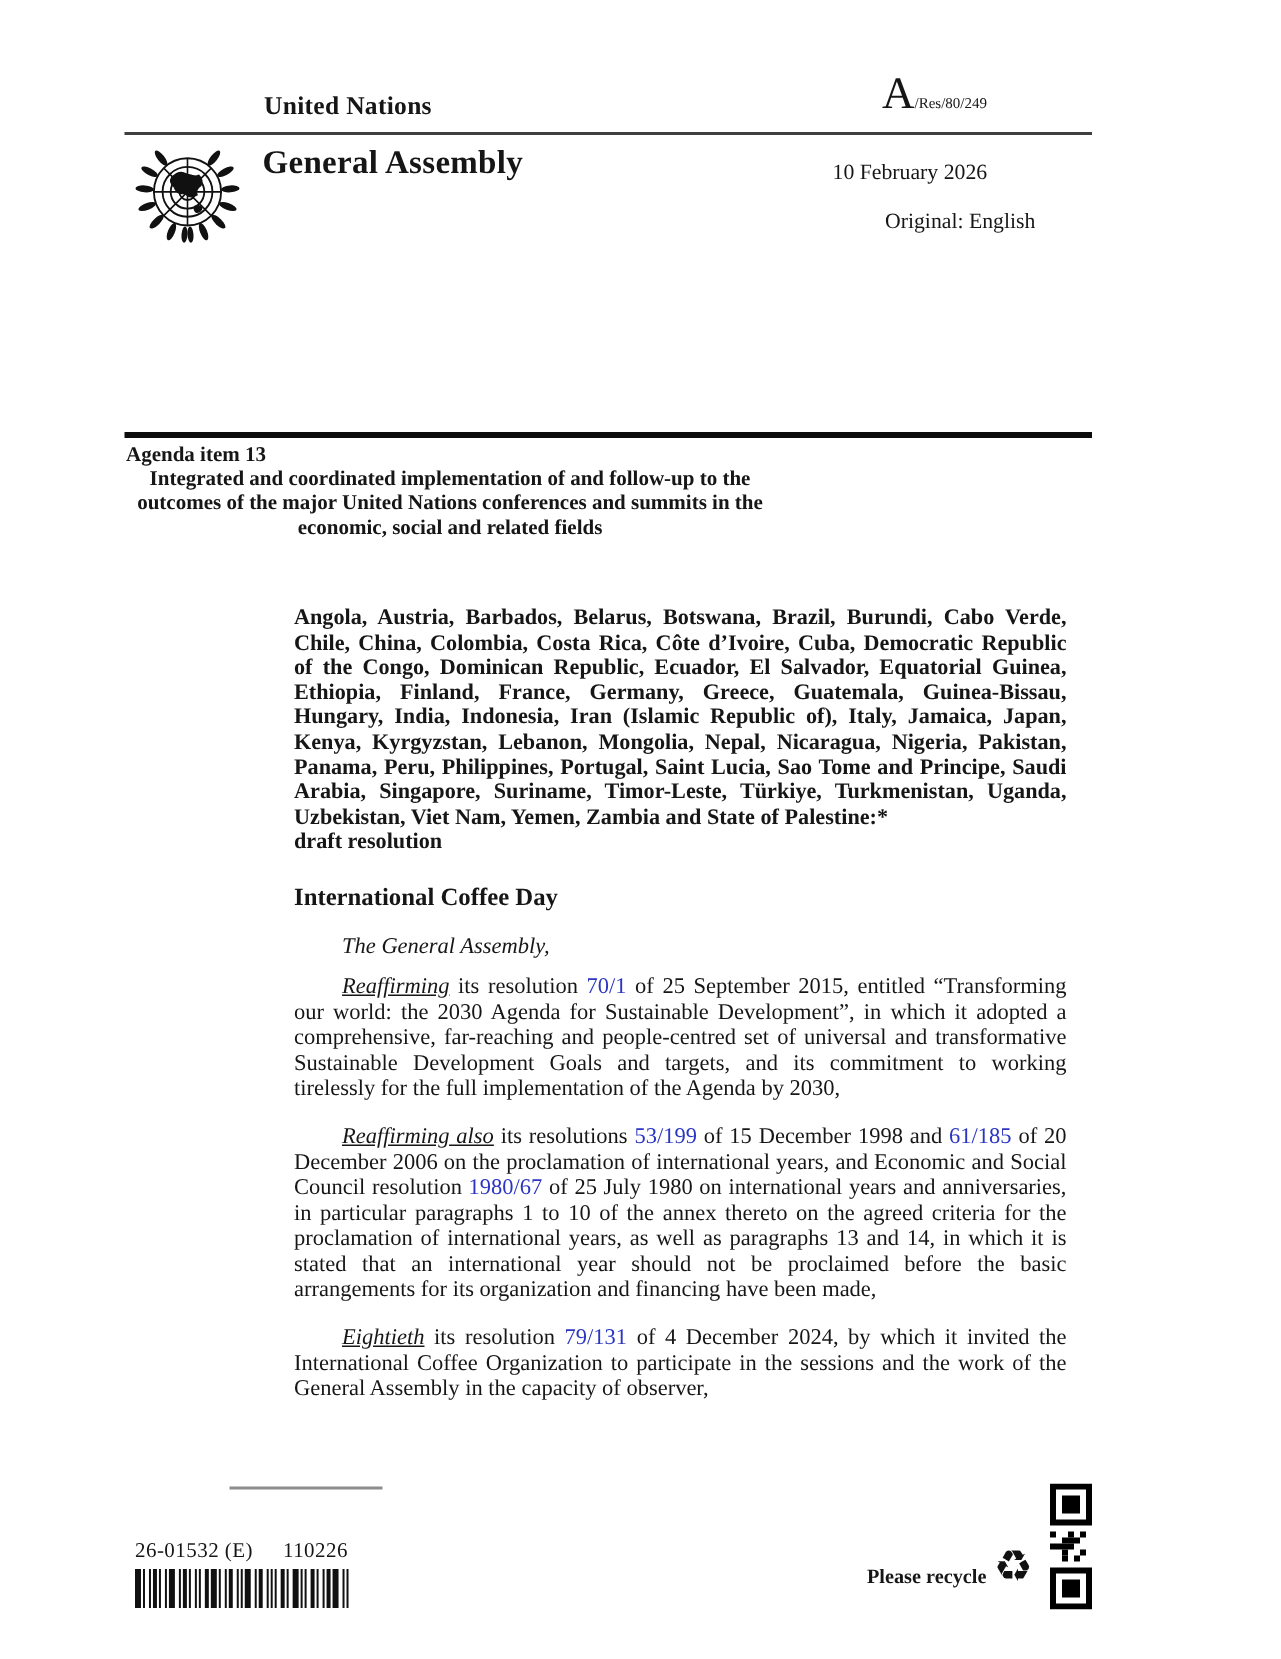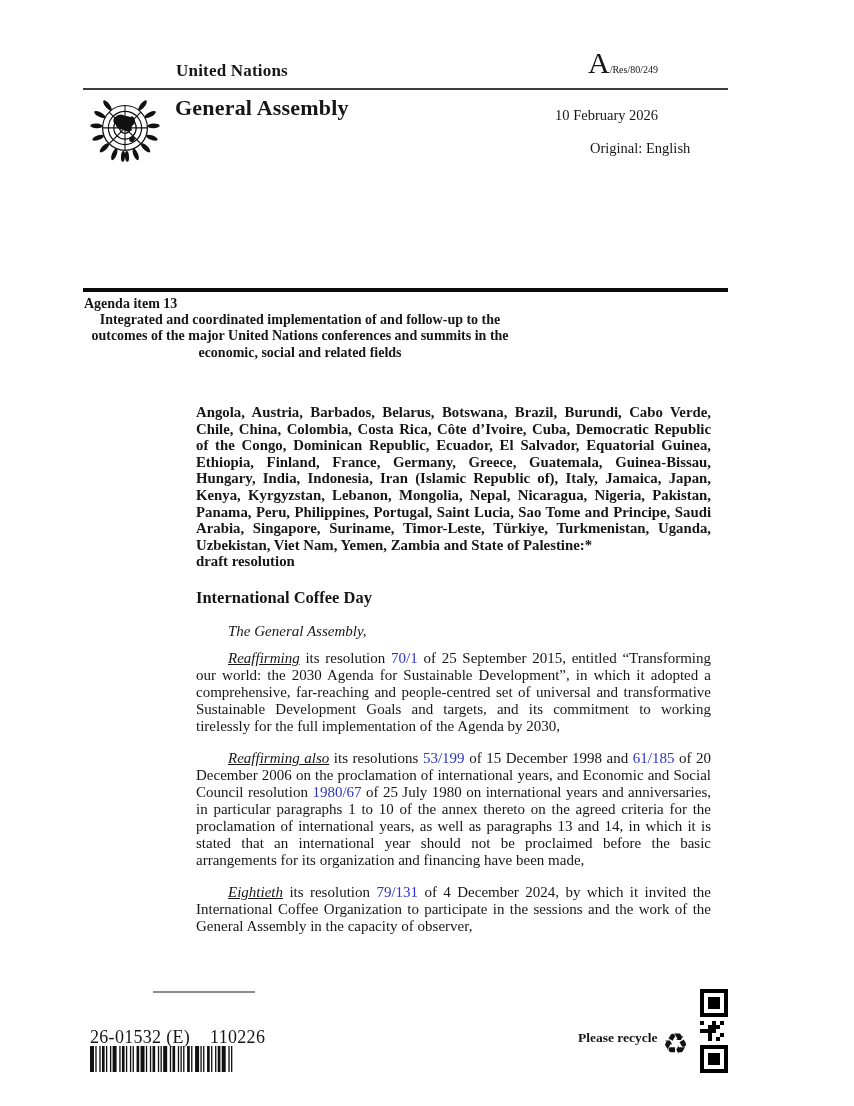--- a/index.html
+++ b/index.html
@@ -28,24 +28,24 @@
   .sponsors{font-weight:bold;text-align:justify;font-size:14.8px;line-height:16.6px;}
   .sponsor-marker{font-weight:bold;}
   .draft-label{font-weight:bold;font-size:14.8px;line-height:16.6px;}
   .res-title{font-weight:bold;font-size:16.5px;margin-top:19px;}
   .opening{font-style:italic;text-indent:32px;margin-top:17px;}
   .para{text-align:justify;text-indent:32px;margin-top:10px;}
   .seg-italic{font-style:italic;text-decoration:underline;}
   .seg-link{color:var(--link,#2B35C1);}
   
   .footnote-rule{position:absolute;left:153px;top:991px;width:102px;height:2px;background:#8d8d8d;}
-  .job-line{position:absolute;left:90px;top:1027px;font-size:18px;letter-spacing:.3px;}
+  .job-line{position:absolute;left:90px;top:1027px;font-size:14px;letter-spacing:.3px;}
   .job-line .date-code{margin-left:20px;}
   .barcode{position:absolute;left:90px;top:1046px;width:145px;height:26px;}
-  .recycle-wrap{position:absolute;left:578px;top:1030px;display:flex;align-items:flex-start;}
+  .recycle-wrap{position:absolute;left:578px;top:1030px;display:flex;align-items:flex-end;}
   .recycle-label{font-size:13.5px;font-weight:bold;}
   .recycle-icon{font-family:"DejaVu Sans",sans-serif;font-size:29px;line-height:1;margin-left:5px;color:#111;}
   .qr{position:absolute;left:700px;top:989px;width:84px;height:84px;}
 </style>
 </head>
 <body>
 
 <div class="page">
 
   <div class="org-name">United Nations</div>

